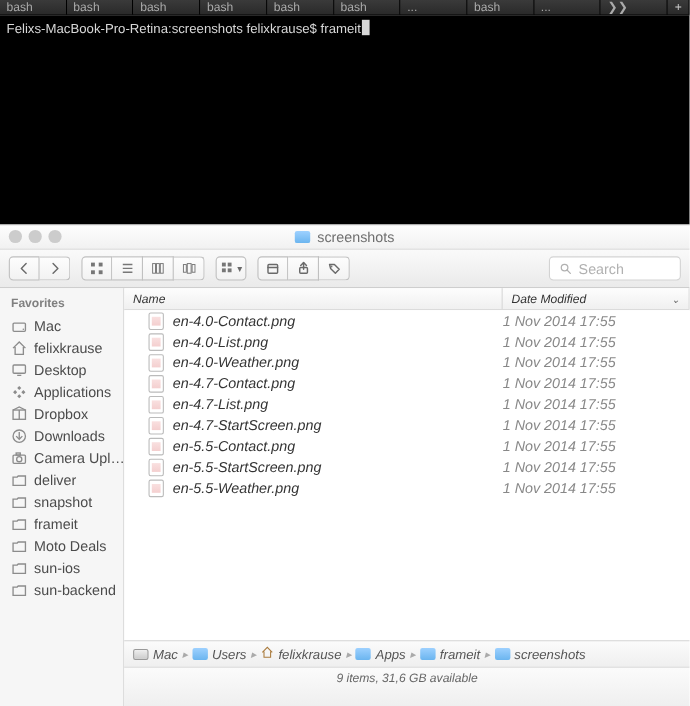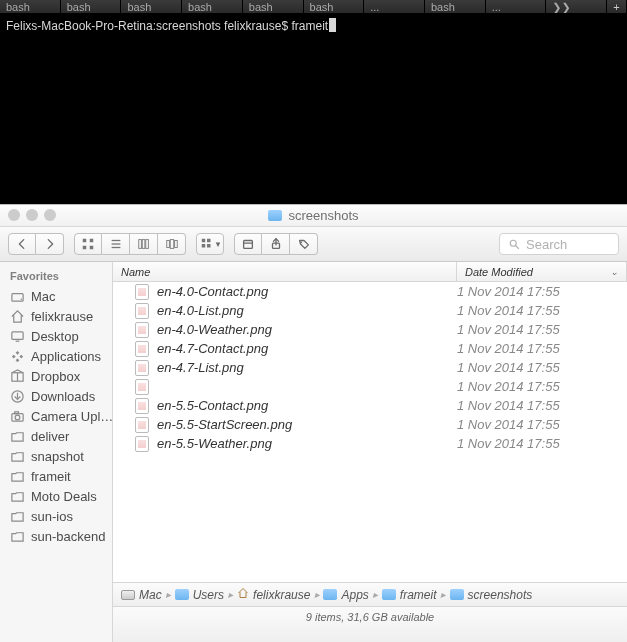--- a/index.html
+++ b/index.html
@@ -314,20 +314,21 @@
           <div class="row">
             <div class="nm">
               <span class="file-ico"></span>
               <span>en-4.7-List.png</span>
             </div>
             <div class="dt">1 Nov 2014 17:55</div>
           </div>
           <div class="row">
             <div class="nm">
               <span class="file-ico"></span>
+              <span>en-4.7-StartScreen.png</span>
             </div>
             <div class="dt">1 Nov 2014 17:55</div>
           </div>
           <div class="row">
             <div class="nm">
               <span class="file-ico"></span>
               <span>en-5.5-Contact.png</span>
             </div>
             <div class="dt">1 Nov 2014 17:55</div>
           </div>

